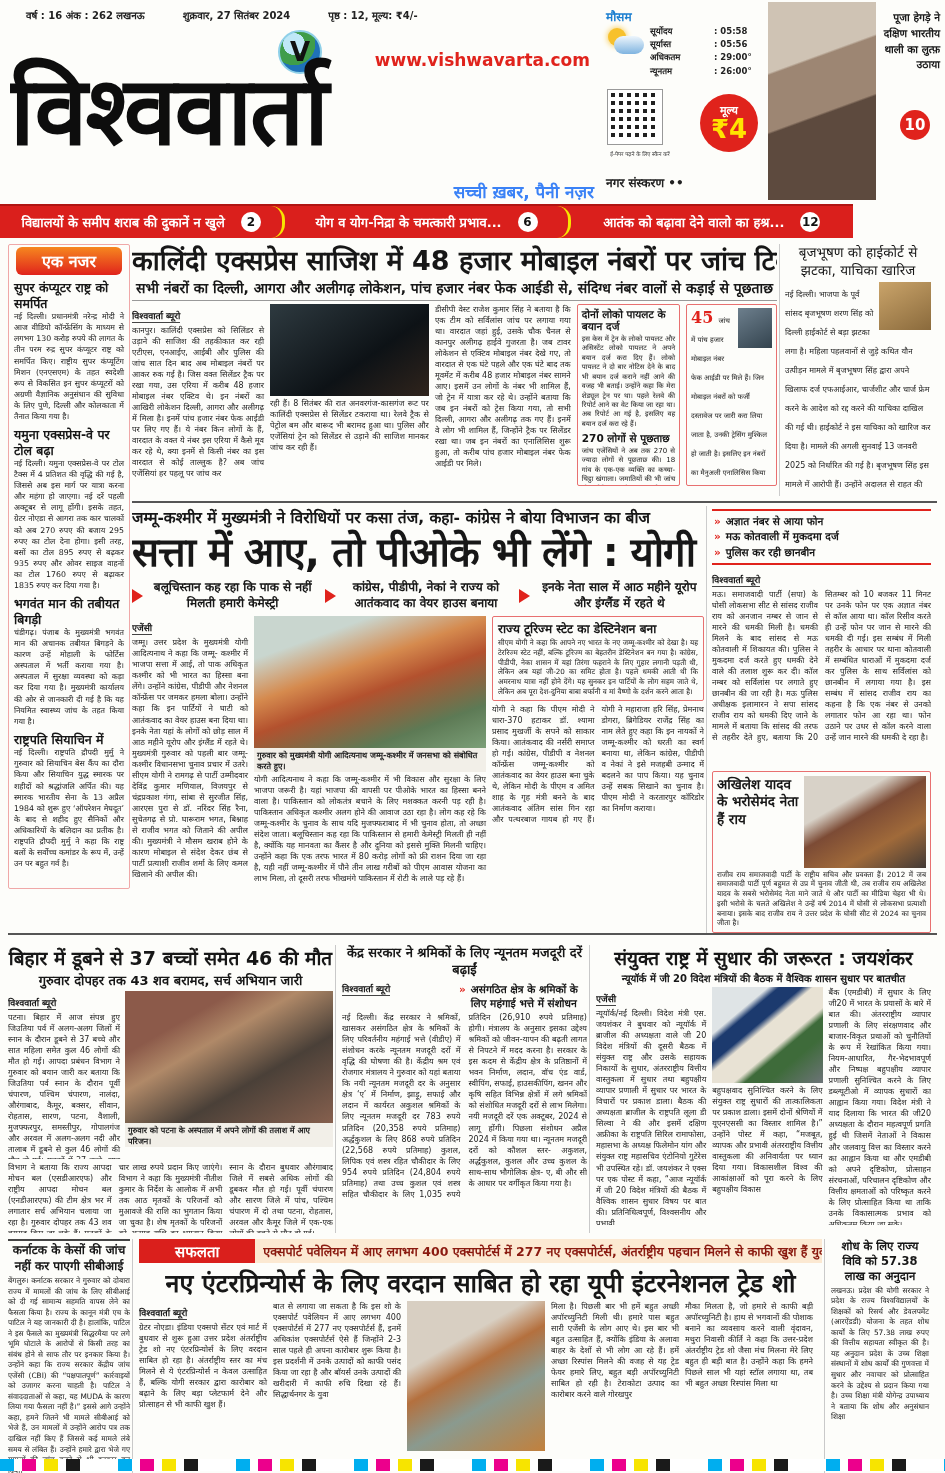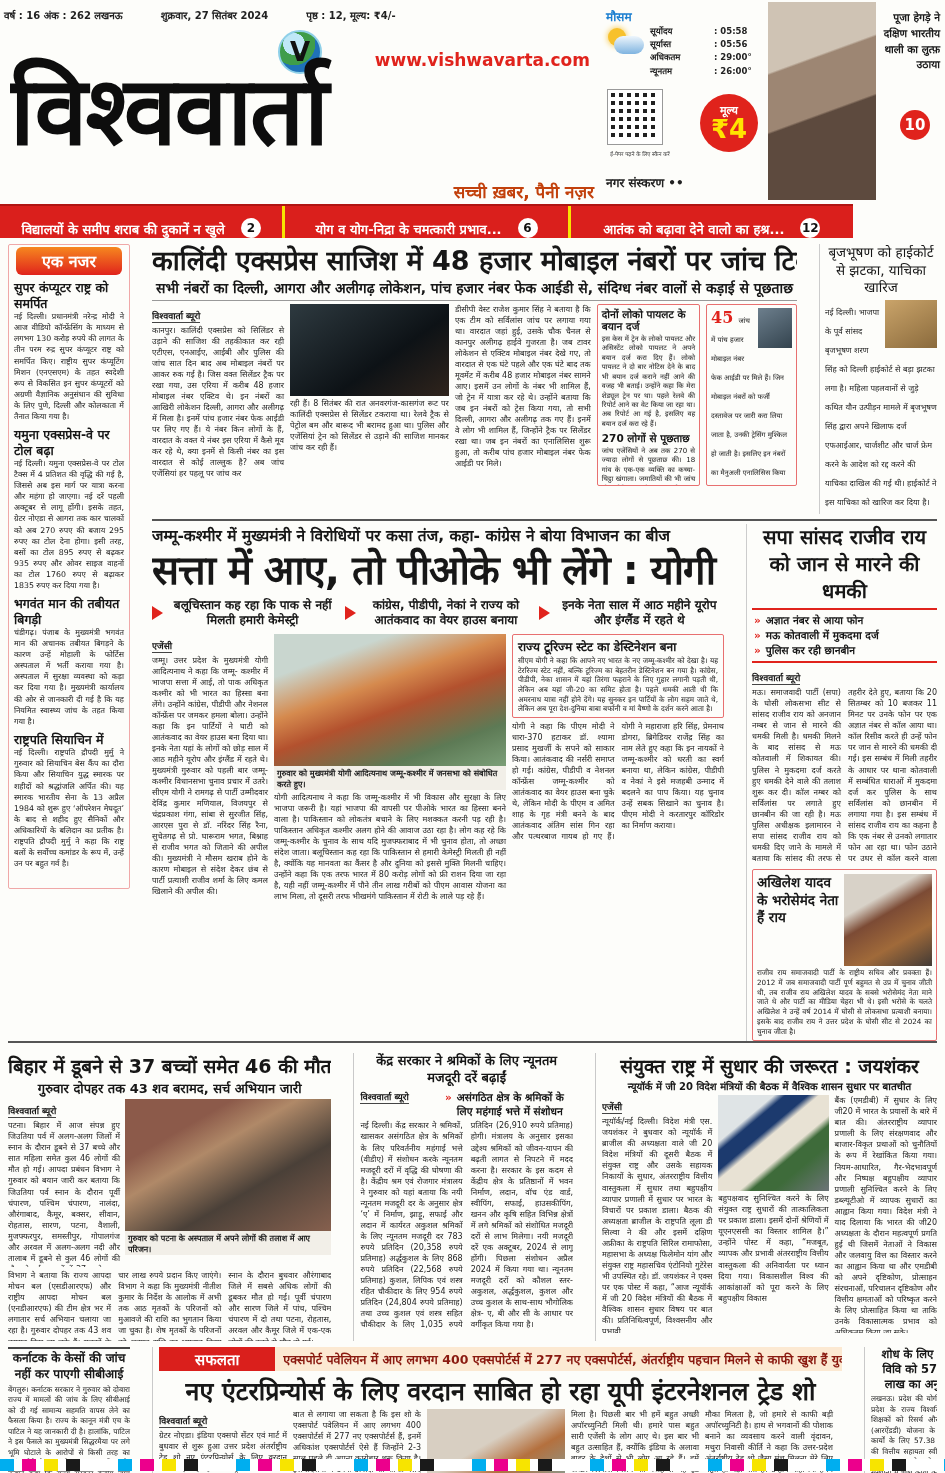--- a/index.html
+++ b/index.html
@@ -3,30 +3,30 @@
 <meta charset="utf-8">
 <style>
   * { margin:0; padding:0; box-sizing:border-box; }
   html,body { background:#e8e8e4; }
   .paper {
     width:945px; height:1473px; margin:0 auto; background:#fdfdfa;
     font-family:"DejaVu Sans", sans-serif; color:#171717; overflow:hidden; position:relative;
   }
   .jt { text-align:justify; }
   
-  .hdr { height:204px; position:relative; padding:4px 6px 0 4px; }
+  .hdr { height:204px; position:relative; padding:4px 6px 0 26px; }
   .hdr-info { display:flex; gap:38px; font-size:10px; font-weight:bold; color:#222; padding-top:4px; }
   .masthead-zone { position:absolute; left:10px; top:22px; width:590px; height:175px; }
   .logo-circle { position:absolute; left:268px; top:8px; width:44px; height:44px; border-radius:50%;
     background:radial-gradient(circle at 35% 30%, #bfe8f7 0 28%, #3f9d4a 29% 55%, #1f72b8 56% 100%);
     border:2px solid #8fd0e8; display:flex; align-items:center; justify-content:center; }
   .logo-v { font-size:26px; font-weight:bold; color:#111; line-height:1; }
   .site-url { position:absolute; right:10px; top:28px; color:#e0231c; font-weight:bold; font-size:17px; }
   .mast-title { position:absolute; left:0; top:30px; width:100%; font-size:95px; line-height:1.25; font-weight:bold; color:#0d0d0d; letter-spacing:-2px; white-space:nowrap; overflow:hidden; }
-  .tagline { position:absolute; right:6px; bottom:-6px; font-size:17px; font-weight:bold; color:#c2410c;margin-left:39px; }
+  .tagline { position:absolute; right:6px; bottom:-6px; font-size:17px; font-weight:bold; color:#3b82f6;margin-left:39px; }
   .hdr-right { position:absolute; left:600px; top:2px; width:340px; height:198px; }
   .weather { position:absolute; left:6px; top:6px; width:160px; }
   .weather-title { color:#1c7fd0; font-weight:bold; font-size:12px; }
   .wx-icon { position:absolute; left:0; top:18px; width:40px; height:34px; }
   .wx-sun { position:absolute; left:2px; top:2px; width:18px; height:18px; border-radius:50%; background:#f7c12c; box-shadow:0 0 6px #f7c12c; }
   .wx-cloud { position:absolute; left:8px; top:10px; width:30px; height:18px; border-radius:12px; background:linear-gradient(#eef6fc,#7fb4e0); }
   .wx-rows { margin-left:44px; font-size:8.5px; font-weight:bold; color:#222; }
   .wx-row { display:flex; justify-content:space-between; line-height:1.55;gap:32px; }
   .wx-row .v { width:52px; }
   .qr { position:absolute; left:8px; top:88px; width:54px; height:54px;
@@ -38,26 +38,26 @@
     display:flex; flex-direction:column; align-items:center; justify-content:center; line-height:1; }
   .price-badge .pl { font-size:11px; font-weight:bold; }
   .price-badge .pv { font-size:26px; font-weight:bold; color:#ffe400; }
   .actress { position:absolute; left:168px; top:0; width:108px; height:198px;
     background:linear-gradient(160deg,#cfc3b4 0 30%, #9d8673 31% 55%, #5d4a3e 56% 100%); }
   .promo-cap { position:absolute; left:280px; top:8px; width:60px; font-size:10.5px; font-weight:bold; text-align:right; color:#1a1a1a; line-height:1.5; }
   .promo-page { position:absolute; left:300px; top:108px; width:30px; height:30px; border-radius:50%; background:#e0231c; color:#fff;
     font-size:15px; font-weight:bold; display:flex; align-items:center; justify-content:center; }
   
   .nav { height:34px; background:#da1f1c; border-top:2px solid #b01512; display:flex; align-items:stretch; width:853px; }
-  .nav-item { flex:1; display:flex; align-items:flex-end; justify-content:center; gap:16px; color:#fff; font-weight:bold; font-size:13px; border-right:3px solid #f7e400; padding:0 6px; white-space:nowrap; overflow:hidden; }
+  .nav-item { flex:1; display:flex; align-items:center; justify-content:center; gap:16px; color:#fff; font-weight:bold; font-size:13px; border-right:3px solid #f7e400; padding:0 6px; white-space:nowrap; overflow:hidden;border-radius:14px; }
   .nav-item:last-child { border-right:none; }
   .nav-num { width:20px; height:20px; min-width:20px; border-radius:50%; background:#fff; color:#111; font-size:12px; display:flex; align-items:center; justify-content:center; }
   
   .main { padding:6px 8px 0 8px; }
-  .row { display:flex; gap:22px; }
+  .row { display:flex; gap:2px; }
   .bt { font-size:8px; line-height:1.38; color:#1d1d1d; }
   .byline { font-size:9px; font-weight:bold; border-bottom:1px solid #444; display:inline-block; margin-bottom:2px; }
   .redbox { border:1.5px solid #e87070; border-radius:2px; }
   .caption { font-size:8px; font-weight:bold; background:#f2efe8; padding:1px 3px; color:#222; }
   
   .sidebar { width:122px; min-width:122px; }
   .sidebar-box { border:1.5px solid #f0a8a8; padding:4px 5px; height:645px; overflow:hidden; }
   .sb-title { background:linear-gradient(#f6871f,#e0231c); color:#fff; font-size:16px; font-weight:bold; text-align:center; border-radius:6px; padding:3px 0; margin:-2px 2px 4px 2px; }
   .sb-head { font-size:12.5px; font-weight:bold; line-height:1.25; margin-top:5px; }
   .sb-body { font-size:7.8px; line-height:1.42; }
@@ -332,21 +332,20 @@
               <div class="y-c3">
                 <div class="ybox redbox">
                   <div class="ybox-title">राज्य टूरिज्म स्टेट का डेस्टिनेशन बना</div>
                   <div class="ybox-b jt">सीएम योगी ने कहा कि आपने नए भारत के नए जम्मू-कश्मीर को देखा है। यह टेररिज्म स्टेट नहीं, बल्कि टूरिज्म का बेहतरीन डेस्टिनेशन बन गया है। कांग्रेस, पीडीपी, नेका शासन में यहां तिरंगा फहराने के लिए गुहार लगानी पड़ती थी, लेकिन अब यहां जी-20 का समिट होता है। पहले धमकी आती थी कि अमरनाथ यात्रा नहीं होने देंगे। यह सुनकर इन पार्टियों के लोग सहम जाते थे, लेकिन अब पूरा देश-दुनिया बाबा बर्फानी व मां वैष्णो के दर्शन करने आता है।</div>
                 </div>
                 <div class="bt jt y2col">योगी ने कहा कि पीएम मोदी ने धारा-370 हटाकर डॉ. श्यामा प्रसाद मुखर्जी के सपने को साकार किया। आतंकवाद की नर्सरी समाप्त हो गई। कांग्रेस, पीडीपी व नेशनल कॉन्फ्रेंस जम्मू-कश्मीर को आतंकवाद का वेयर हाउस बना चुके थे, लेकिन मोदी के पीएम व अमित शाह के गृह मंत्री बनने के बाद आतंकवाद अंतिम सांस गिन रहा और पत्थरबाज गायब हो गए हैं। योगी ने महाराजा हरि सिंह, प्रेमनाथ डोगरा, ब्रिगेडियर राजेंद्र सिंह का नाम लेते हुए कहा कि इन नायकों ने जम्मू-कश्मीर को धरती का स्वर्ग बनाया था, लेकिन कांग्रेस, पीडीपी व नेकां ने इसे मजहबी उन्माद में बदलने का पाप किया। यह चुनाव उन्हें सबक सिखाने का चुनाव है। पीएम मोदी ने करतारपुर कॉरिडोर का निर्माण कराया।</div>
               </div>
             </div>
           </div>
           <div class="rajeev">
-            <div class="r-head">सपा सांसद राजीव राय को जान से मारने की धमकी</div>
             <div class="r-bullets">
               <div class="r-bullet">
                   <span class="r-mark">»</span>
                   <span>अज्ञात नंबर से आया फोन</span>
                 </div>
               <div class="r-bullet">
                   <span class="r-mark">»</span>
                   <span>मऊ कोतवाली में मुकदमा दर्ज</span>
                 </div>
               <div class="r-bullet">

